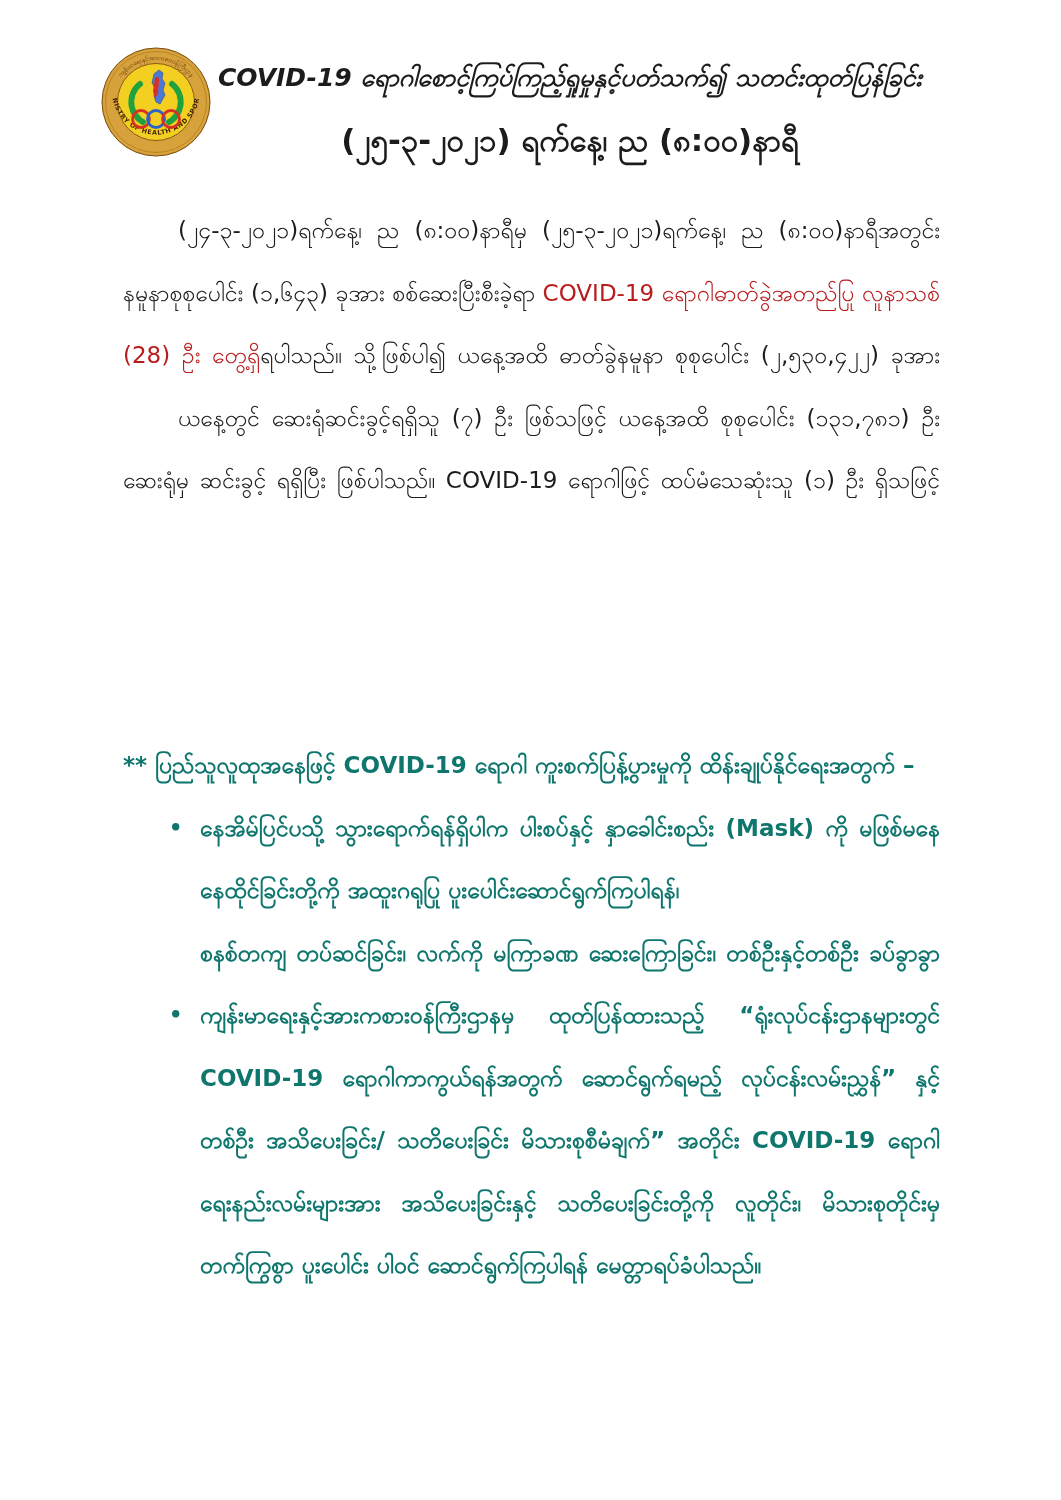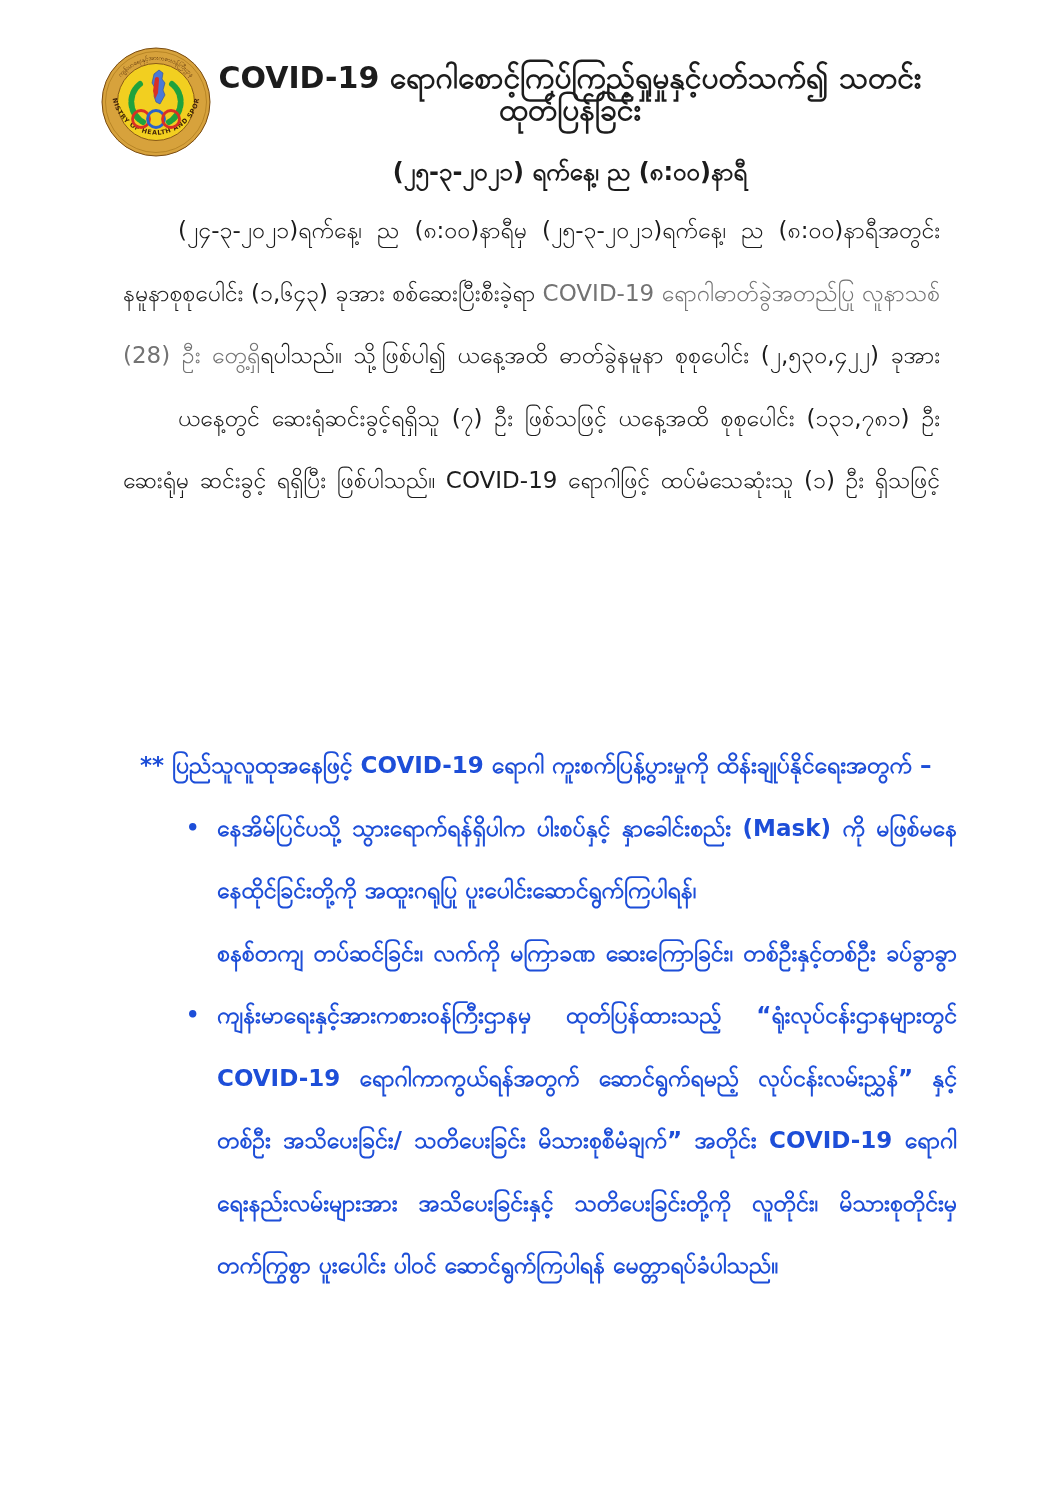--- a/index.html
+++ b/index.html
@@ -2,32 +2,32 @@
 <html><head>
 <meta charset="utf-8">
 <style>
   html,body{margin:0;padding:0;background:#ffffff;}
   body{font-family:"DejaVu Sans","Liberation Sans",sans-serif;}
   .page{position:relative;width:1061px;height:1500px;background:#ffffff;overflow:hidden;}
 
   
   .logo{position:absolute;left:100px;top:45px;width:112px;height:114px;}
   .titles{position:absolute;left:215px;top:62px;width:710px;text-align:center;color:#1c1c1c;}
-  .title-l1{font-size:30px;font-weight:700;line-height:32px;}
-  .title-l2{font-size:24px;font-weight:700;line-height:32px;margin-top:30px;}
+  .title-l1{font-size:25px;font-weight:700;line-height:32px;font-style:italic;}
+  .title-l2{font-size:31px;font-weight:700;line-height:32px;margin-top:30px;}
 
   
   .content{position:absolute;left:123px;top:199px;width:817px;color:#1c1c1c;}
   .ln{font-size:23px;line-height:62.5px;height:62.5px;text-align:justify;text-align-last:justify;overflow:hidden;}
   .ln.last{text-align-last:left;}
   .ln.first{padding-left:55px;}
-  .red{color:#737373;}
+  .red{color:#b91c1c;}
 
   
-  .advisory{position:absolute;left:140px;top:734px;width:817px;color:#1d4ed8;font-weight:700;}
+  .advisory{position:absolute;left:123px;top:734px;width:817px;color:#0f766e;font-weight:700;}
   .advisory .ln{font-weight:700;}
   .bullet{position:relative;padding-left:77px;}
   .bullet .dot{position:absolute;left:46px;top:0;width:20px;line-height:62.5px;font-size:21px;text-align:left;}
 </style>
 </head>
 <body>
 
 <div class="page">
 
   <div class="logo">

